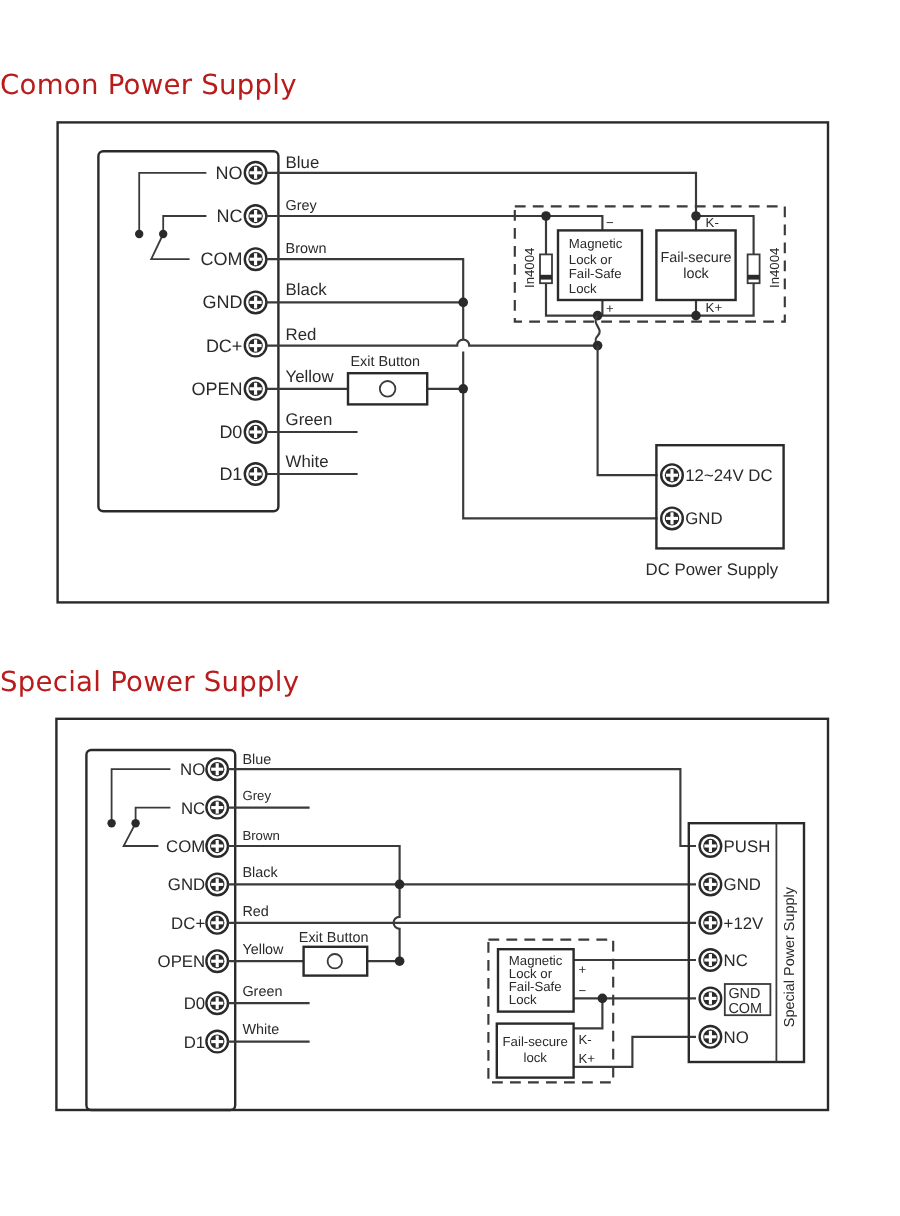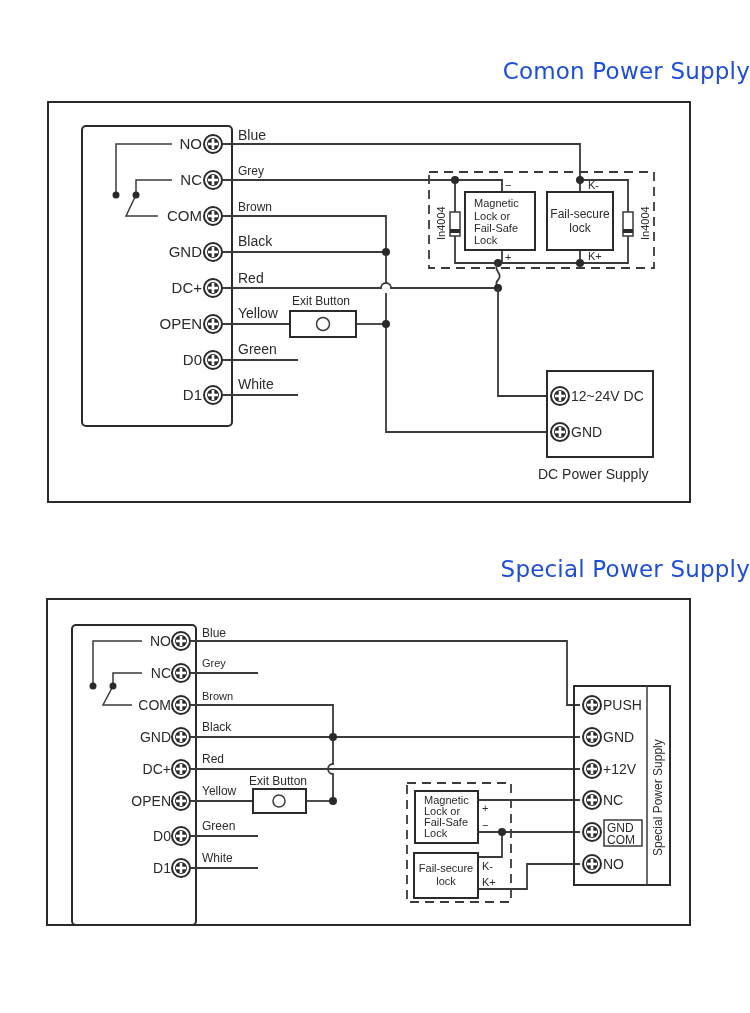--- a/index.html
+++ b/index.html
@@ -1,17 +1,17 @@
 <!DOCTYPE html>
 <html><head>
   <meta charset="utf-8">
   <style>
     html, body { margin: 0; padding: 0; background: #ffffff; }
     body { width: 750px; height: 1013px; position: relative; overflow: hidden; font-family: "Liberation Sans", sans-serif; }
-    .title { position: absolute; left: 0; width: 750px; text-align: right; color: #1d4ed8; font-family: "DejaVu Sans", sans-serif; font-size: 23px; letter-spacing: 0.2px; }
+    .title { position: absolute; left: 0; width: 750px; text-align: left; color: #b91c1c; font-family: "DejaVu Sans", sans-serif; font-size: 23px; letter-spacing: 0.2px; }
     #t1 { top: 58px; }
     #t2 { top: 556px; }
     svg { position: absolute; left: 0; top: 0; }
     svg text { font-family: "Liberation Sans", sans-serif; fill: #2a2a2a; }
     .w { stroke: #3a3a3a; stroke-width: 1.8; fill: none; }
     .box { stroke: #2a2a2a; stroke-width: 2; fill: none; }
     .thin { stroke: #3a3a3a; stroke-width: 1.5; fill: none; }
     .dash { stroke: #3a3a3a; stroke-width: 1.8; fill: none; stroke-dasharray: 9 6; }
     .dot { fill: #2a2a2a; }
     .lbl { font-size: 15px; }

